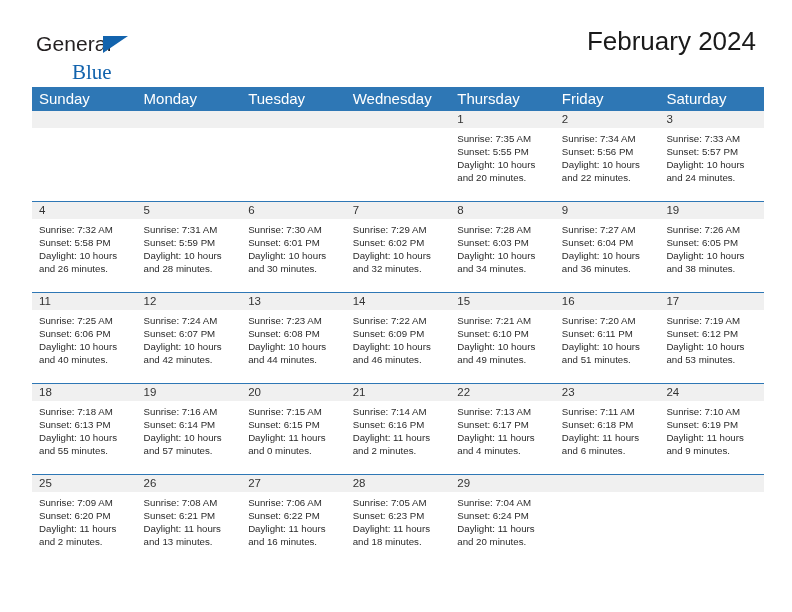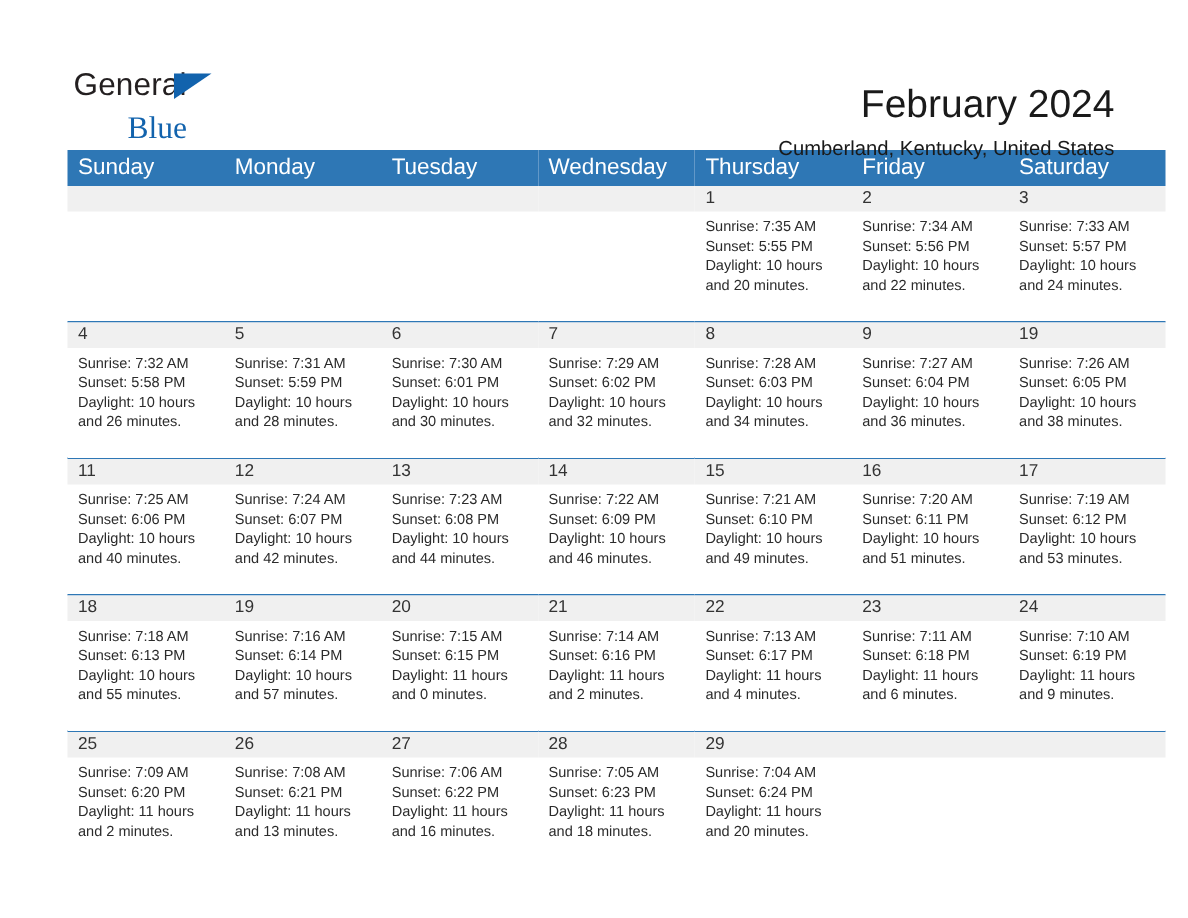--- a/index.html
+++ b/index.html
@@ -11,21 +11,21 @@
     height: 612px;
     background: #ffffff;
     font-family: "Liberation Sans", sans-serif;
     overflow: hidden;
   }
   .page {
     position: relative;
     width: 792px;
     height: 516px;
     box-sizing: border-box;
-    padding: 17px;
+    padding: 4px;
   }
 
   
   .top {
     position: relative;
     height: 74px;
     margin: 0 32px 0 28px;
   }
   .logo {
     position: absolute;
@@ -58,21 +58,20 @@
     top: 28px;
     font-size: 21px;
     color: #1263ad;
     font-family: Liberation Serif, serif;
   }
   .title-block {
     position: absolute;
     right: 0;
     top: 22px;
     text-align: right;
-    margin-top: 15px;
   }
   .cal-title {
     font-size: 26px;
     color: #1a1a1a;
     font-weight: normal;
     line-height: 30px;
     white-space: nowrap;
   }
   .cal-subtitle {
     font-size: 13.5px;
@@ -139,21 +138,20 @@
   <div class="top">
 
     <div class="logo">
       <span class="logo-general">General</span>
       <span class="logo-tri"></span>
       <span class="logo-blue">Blue</span>
     </div>
 
     <div class="title-block">
       <div class="cal-title">February 2024</div>
-      <div class="cal-subtitle">Cumberland, Kentucky, United States</div>
     </div>
 
   </div>
 
   <table class="calendar">
     <thead>
       <tr>
         <th>Sunday</th>
         <th>Monday</th>
         <th>Tuesday</th>

